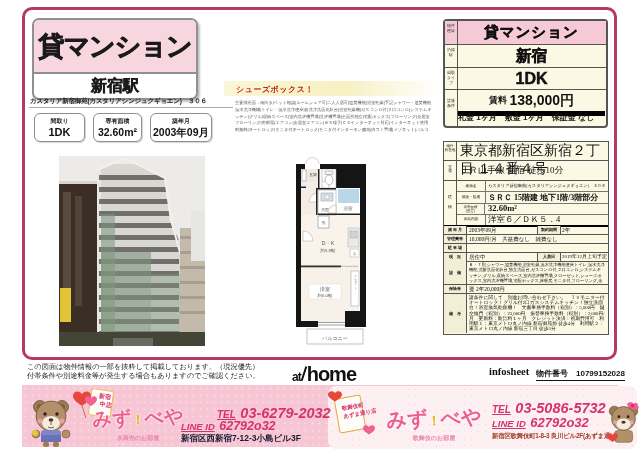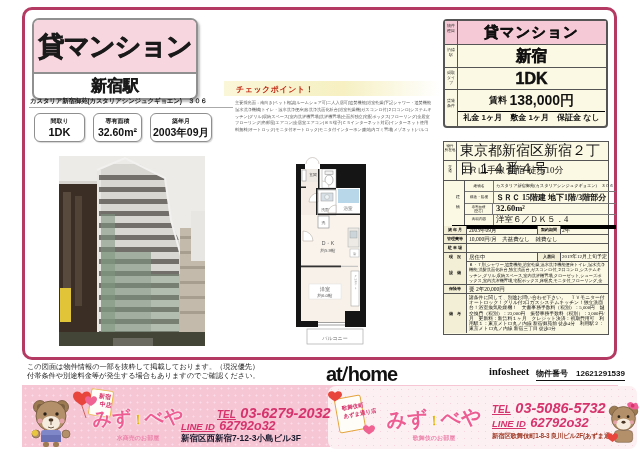--- a/index.html
+++ b/index.html
@@ -37,21 +37,21 @@
   <div style="font-size:10.5px;font-weight:bold;color:#111;">32.60m²</div>
 </div>
 
 <div class="abs" style="left:150px;top:113px;width:60px;height:27px;border:1.5px solid #8f8f8f;border-radius:6px;background:#fff;box-shadow:1px 1px 1px rgba(150,150,150,.4);text-align:center;">
   <div style="font-size:6px;font-weight:bold;margin-top:3px;color:#222;">築年月</div>
   <div style="font-size:10.5px;font-weight:bold;color:#111;">2003年09月</div>
 </div>
 
 <div class="abs" style="left:224px;top:81px;width:216px;height:15px;background:linear-gradient(to right,#faf6d8 0%,#f6f0c2 55%,#ffffff 100%);"></div>
 
-<div class="abs" style="left:236px;top:84px;font-size:8px;font-weight:bold;color:#c22510;letter-spacing:0.5px;">チェックポイント！</div>
+<div class="abs" style="left:236px;top:84px;font-size:8px;font-weight:bold;color:#c22510;letter-spacing:0.5px;">シューズボックス！</div>
 
 <div class="abs" style="left:235px;top:100px;width:197px;height:34px;overflow:hidden;font-size:4.2px;line-height:6.8px;color:#555;letter-spacing:0;">
 主要採光面：南向き|ペット相談|ルームシェア可|二人入居可|追焚機能|浴室乾燥|下記シャワー・追焚機能温水洗浄機構|トイレ・温水洗浄便座|各洗浄洗面化粧台|浴室乾燥機|ガスコンロ付|２口コンロ|システムキッチン|グリル|収納スペース|室内洗濯機置場|洗濯機置場|仝面所独立|宅配ボックス|フローリング|全居室フローリング|角部屋|エアコン|全居室エアコン|ＢＳ端子|ＣＳインターネット対応|インターネット使用料無料|オートロック|モニタ付オートロック|モニタ付インターホン|敷地内ゴミ置場|メゾネット|バルコニー|エレベーター２基以上|宅配ＢＯＸ
 </div>
 
 <svg class="abs" style="left:59px;top:156px;" width="146" height="190" viewBox="0 0 146 190">
 
   <rect x="0" y="0" width="146" height="190" fill="#ecebe8"></rect>
 
   <g>
@@ -233,41 +233,41 @@
     <div class="abs" style="left:13px;top:0;width:147px;text-align:center;font-size:15.5px;font-weight:bold;line-height:22px;color:#111;-webkit-text-stroke:0.5px #111;">新宿</div>
   </div>
 
   <div class="abs" style="left:0;top:47px;width:100%;height:21px;border-bottom:1px solid #555;">
     <div class="abs" style="left:0;top:0;width:13px;height:21px;border-right:1px solid #555;font-size:4px;color:#333;text-align:center;line-height:5px;padding-top:2px;box-sizing:border-box;">間取<br>タイプ</div>
     <div class="abs" style="left:13px;top:0;width:147px;text-align:center;font-size:16px;font-weight:bold;line-height:21px;color:#111;-webkit-text-stroke:0.5px #111;">1DK</div>
   </div>
 
   <div class="abs" style="left:0;top:69px;width:100%;height:36px;">
     <div class="abs" style="left:0;top:0;width:13px;height:36px;border-right:1px solid #555;font-size:4px;color:#333;text-align:center;line-height:5px;padding-top:8px;box-sizing:border-box;">賃貸<br>条件</div>
-    <div class="abs" style="left:13px;top:0;width:147px;height:21px;border-bottom:1px solid #000000;text-align:center;">
+    <div class="abs" style="left:13px;top:0;width:147px;height:21px;border-bottom:5px solid #000000;text-align:center;">
       <span style="font-size:9px;font-weight:bold;color:#111;vertical-align:2px;">賃料 </span><span style="font-size:14px;font-weight:bold;color:#111;line-height:21px;">138,000円</span>
     </div>
 
-    <div class="abs" style="left:13px;top:22px;width:147px;height:14px;text-align:center;font-size:8px;font-weight:bold;color:#111;white-space:nowrap;">礼金 1ヶ月　敷金 1ヶ月　保証金 なし</div>
+    <div class="abs" style="left:13px;top:22px;width:147px;height:14px;text-align:left;font-size:8px;font-weight:bold;color:#111;white-space:nowrap;">礼金 1ヶ月　敷金 1ヶ月　保証金 なし</div>
   </div>
 </div>
 
 <div class="abs" style="left:443px;top:141px;width:164px;height:192px;border:1.5px solid #555;background:#fbf8e3;font-family:'Liberation Serif',serif;color:#111;">
 
   <div class="abs" style="left:0;top:0;width:100%;height:18px;border-bottom:1px solid #555;">
     <div class="abs" style="left:0;top:0;width:13px;height:18px;border-right:1px solid #555;font-size:3.6px;text-align:center;line-height:4.2px;padding-top:2px;box-sizing:border-box;">物件<br>所在地</div>
     <div class="abs" style="left:16px;top:0;font-size:14px;line-height:18px;">東京都新宿区新宿２丁目 １４番４号</div>
   </div>
 
   <div class="abs" style="left:0;top:19px;width:100%;height:19px;border-bottom:1px solid #555;">
     <div class="abs" style="left:0;top:0;width:13px;height:19px;border-right:1px solid #555;font-size:3.6px;text-align:center;line-height:4.2px;padding-top:4px;box-sizing:border-box;">交<br>通</div>
     <div class="abs" style="left:16px;top:0;font-size:9px;line-height:19px;">ＪＲ山手線 新宿 徒歩10分</div>
   </div>
 
-  <div class="abs" style="left:8px;top:39px;width:100%;height:44px;border-bottom:4px solid #000000;">
+  <div class="abs" style="left:0;top:39px;width:100%;height:44px;border-bottom:2px solid #000000;">
     <div class="abs" style="left:0;top:0;width:13px;height:44px;border-right:1px solid #555;font-size:3.8px;text-align:center;line-height:5px;padding-top:14px;box-sizing:border-box;">建<br><br>物</div>
 
     <div class="abs" style="left:13px;top:0;width:151px;height:10px;border-bottom:0.5px solid #777;">
       <div class="abs" style="left:0;top:0;width:28px;height:10px;border-right:0.5px solid #777;font-size:3.6px;text-align:center;line-height:10px;">建物名</div>
       <div class="abs" style="left:31px;top:0;font-size:4.2px;line-height:10px;">カスタリア新宿御苑(カスタリアシンジュクギョエン)　３０６</div>
     </div>
 
     <div class="abs" style="left:13px;top:10.5px;width:151px;height:11px;border-bottom:0.5px solid #777;">
       <div class="abs" style="left:0;top:0;width:28px;height:11px;border-right:0.5px solid #777;font-size:3.6px;text-align:center;line-height:11px;">構造・規模</div>
       <div class="abs" style="left:31px;top:0;font-size:8px;font-weight:bold;line-height:11px;white-space:nowrap;">ＳＲＣ 15階建 地下1階/3階部分</div>
@@ -319,26 +319,26 @@
 
   <div class="abs" style="left:0;top:151.5px;width:100%;height:39px;">
     <div class="abs" style="left:0;top:0;width:22px;height:39px;border-right:0.5px solid #555;font-size:4px;font-weight:bold;text-align:center;line-height:39px;background:#f3eed6;">備　考</div>
     <div class="abs" style="left:25px;top:1.5px;width:136px;height:37px;overflow:hidden;font-size:4.8px;line-height:5.2px;">諸条件に関して、別途お問い合わせ下さい。　ＴＶモニター付オートロック！グリル付2口ガスシステムキッチン！独立洗面台！浴室換気乾燥機！　文書事務手数料（税別）：5,000円　鍵交換費（税別）：23,000円　振替事務手数料（税別）：3,000円/月　更新料：新賃料１ヶ月　クレジット決済：初期費用可　利用駅１：東京メトロ丸ノ内線 新宿御苑前 徒歩4分　利用駅２：東京メトロ丸ノ内線 新宿三丁目 徒歩3分</div>
   </div>
 </div>
 
 <div class="abs" style="left:27px;top:363px;font-size:7.2px;font-weight:normal;line-height:8.8px;color:#222;">この図面は物件情報の一部を抜粋して掲載しております。（現況優先）<br>付帯条件や別途料金等が発生する場合もありますのでご確認ください。</div>
 
 <div class="abs" style="left:292px;top:363px;width:80px;height:18px;white-space:nowrap;">
-  <span style="font-size:20px;font-weight:bold;color:#111;letter-spacing:-1px;margin-left:34px;">at</span><span style="display:inline-block;width:6px;height:14px;position:relative;"><span style="position:absolute;left:2px;top:-1px;width:1.5px;height:15px;background:#111;transform:rotate(18deg);"></span></span><span style="font-size:20px;font-weight:bold;color:#111;letter-spacing:-1px;">home</span>
+  <span style="font-size:12px;font-weight:bold;color:#111;letter-spacing:-1px;">at</span><span style="display:inline-block;width:6px;height:14px;position:relative;"><span style="position:absolute;left:2px;top:-1px;width:1.5px;height:15px;background:#111;transform:rotate(18deg);"></span></span><span style="font-size:20px;font-weight:bold;color:#111;letter-spacing:-1px;">home</span>
 </div>
 
 <div class="abs" style="left:489px;top:366px;font-family:'Liberation Serif',serif;font-size:10.5px;font-weight:bold;color:#111;">infosheet</div>
 
-<div class="abs" style="left:536px;top:368px;font-size:8px;font-weight:bold;color:#111;border-bottom:1px solid #111;padding-bottom:1px;white-space:nowrap;">物件番号　12621291539</div>
+<div class="abs" style="left:536px;top:368px;font-size:8px;font-weight:bold;color:#111;border-bottom:1px solid #111;padding-bottom:1px;white-space:nowrap;">物件番号　10799152028</div>
 
 <div class="abs" style="left:22px;top:385px;width:596px;height:62px;background:#f6c6d4;background-image:radial-gradient(#fbdce8 0.9px,transparent 1.1px);background-size:7px 7px;"></div>
 
 <div class="abs" style="left:328px;top:386px;width:309px;height:63px;background:#fdf0f3;border-radius:8px;background-image:radial-gradient(#f9d3de 0.8px,transparent 1px);background-size:7px 7px;"></div>
 
 <svg class="abs" style="left:28px;top:397px;" width="46" height="50" viewBox="0 0 46 50">
   <circle cx="12" cy="10" r="6.5" fill="#9c7a52" stroke="#6f563a" stroke-width="0.8"></circle>
   <circle cx="34" cy="10" r="6.5" fill="#9c7a52" stroke="#6f563a" stroke-width="0.8"></circle>
   <circle cx="12" cy="10" r="3" fill="#7a5f40"></circle>
   <circle cx="34" cy="10" r="3" fill="#7a5f40"></circle>

